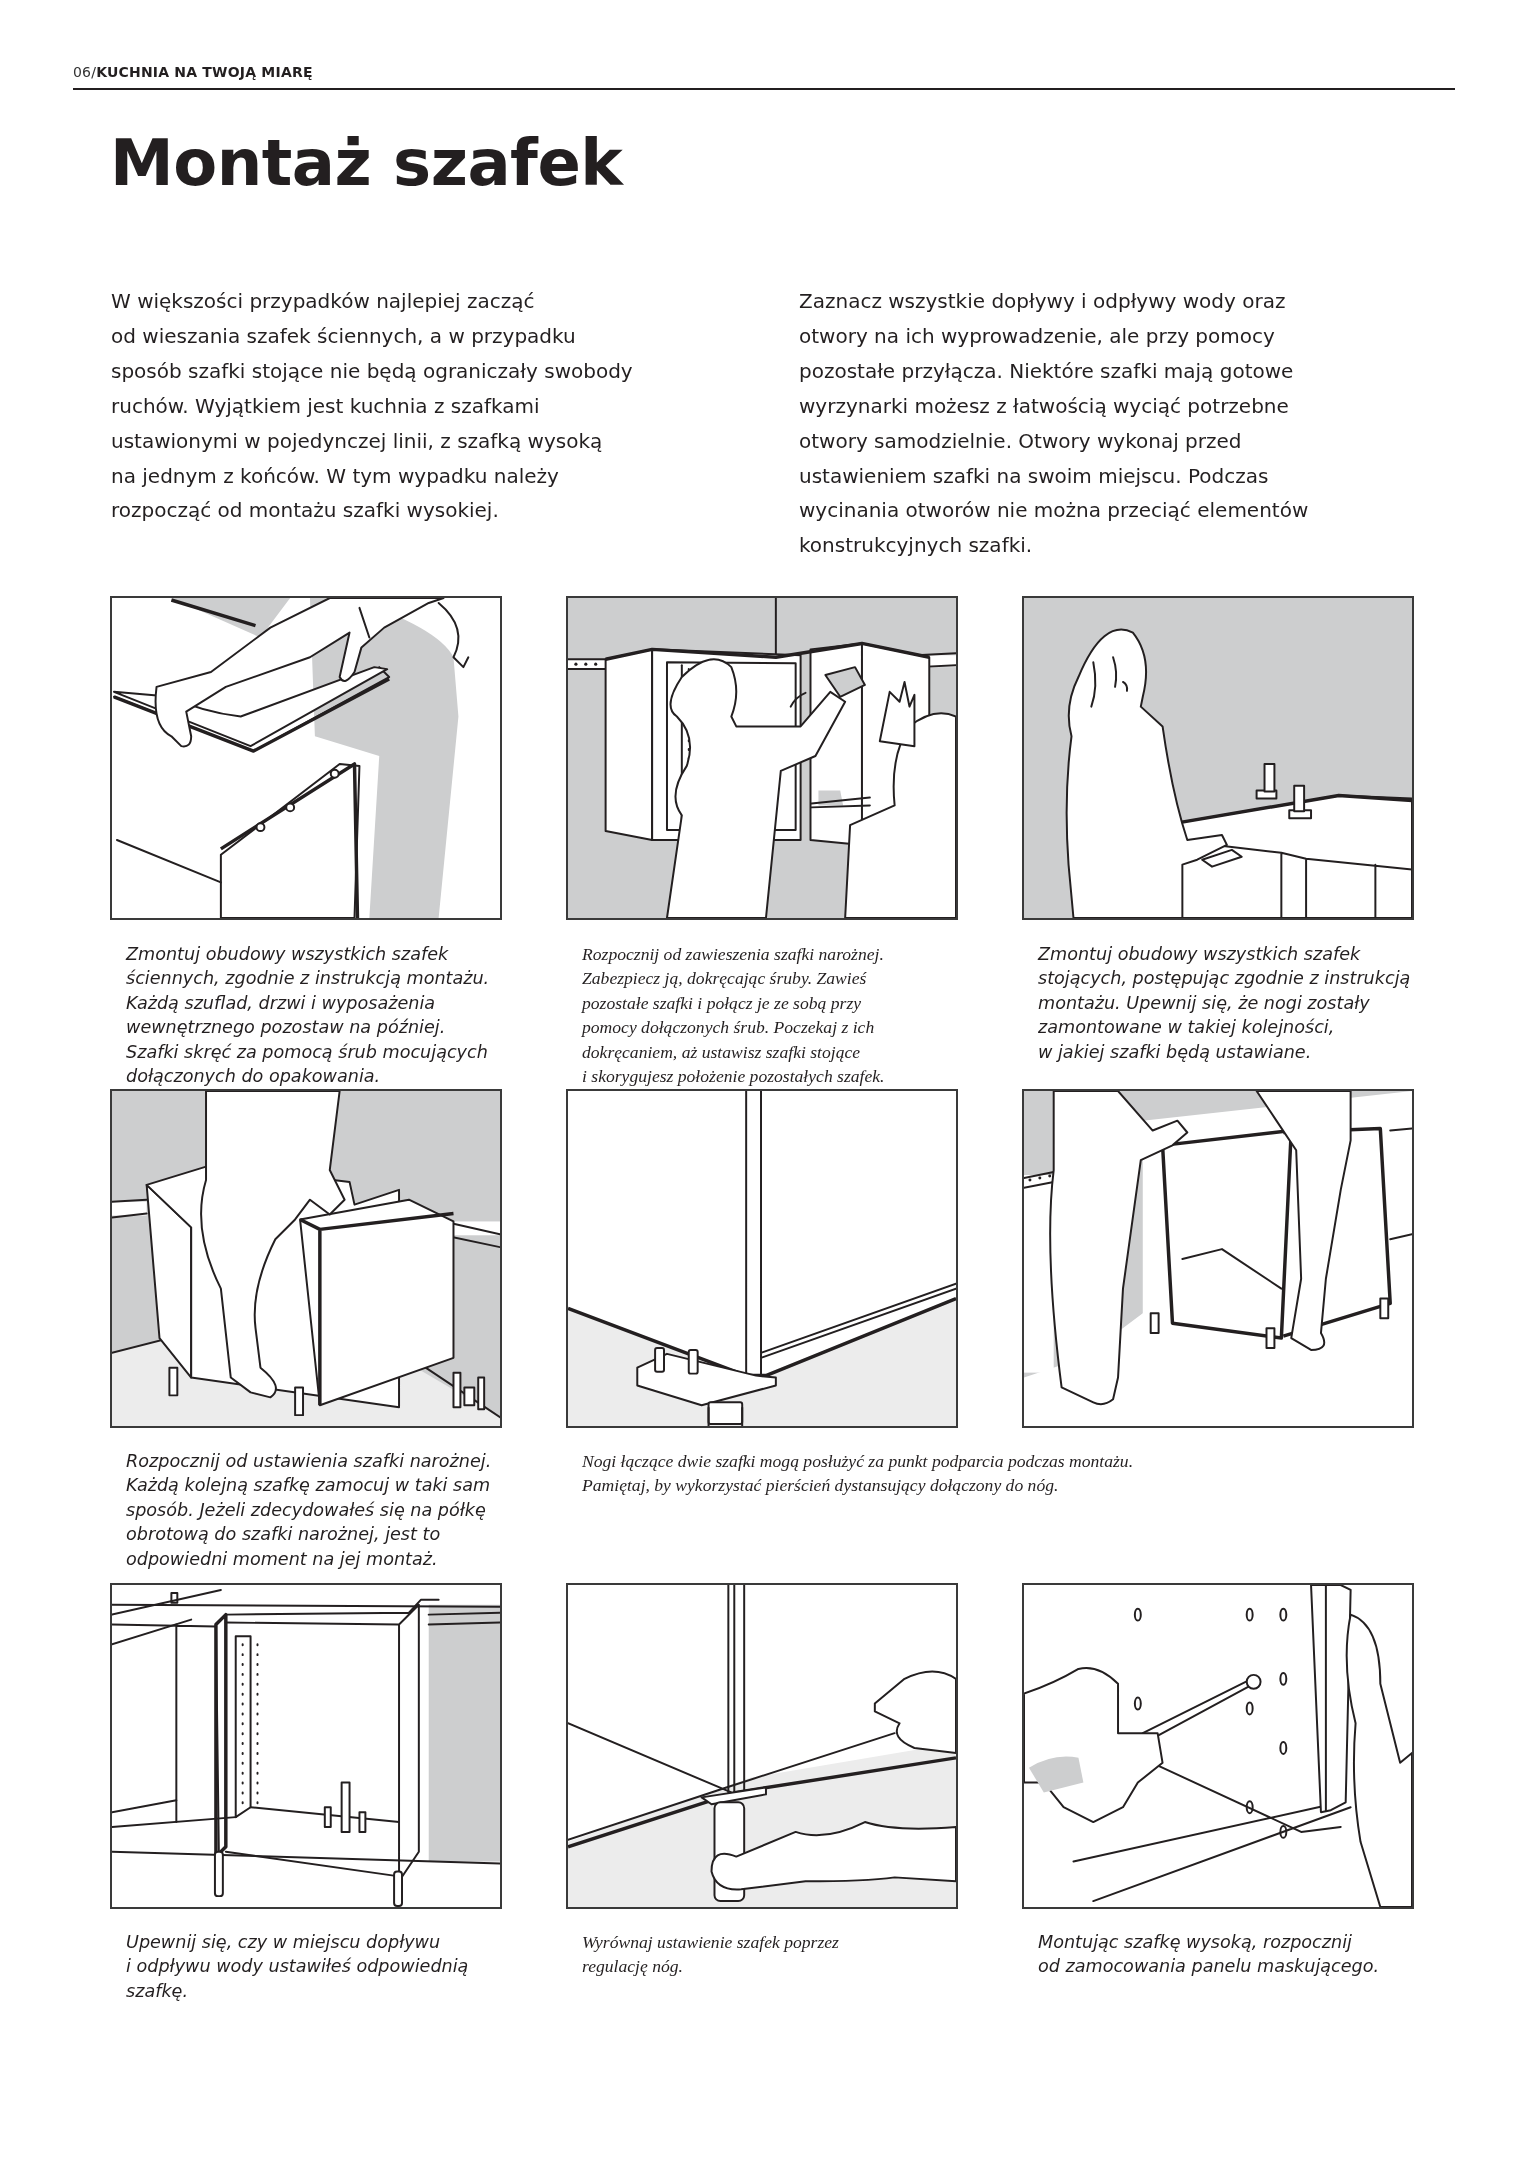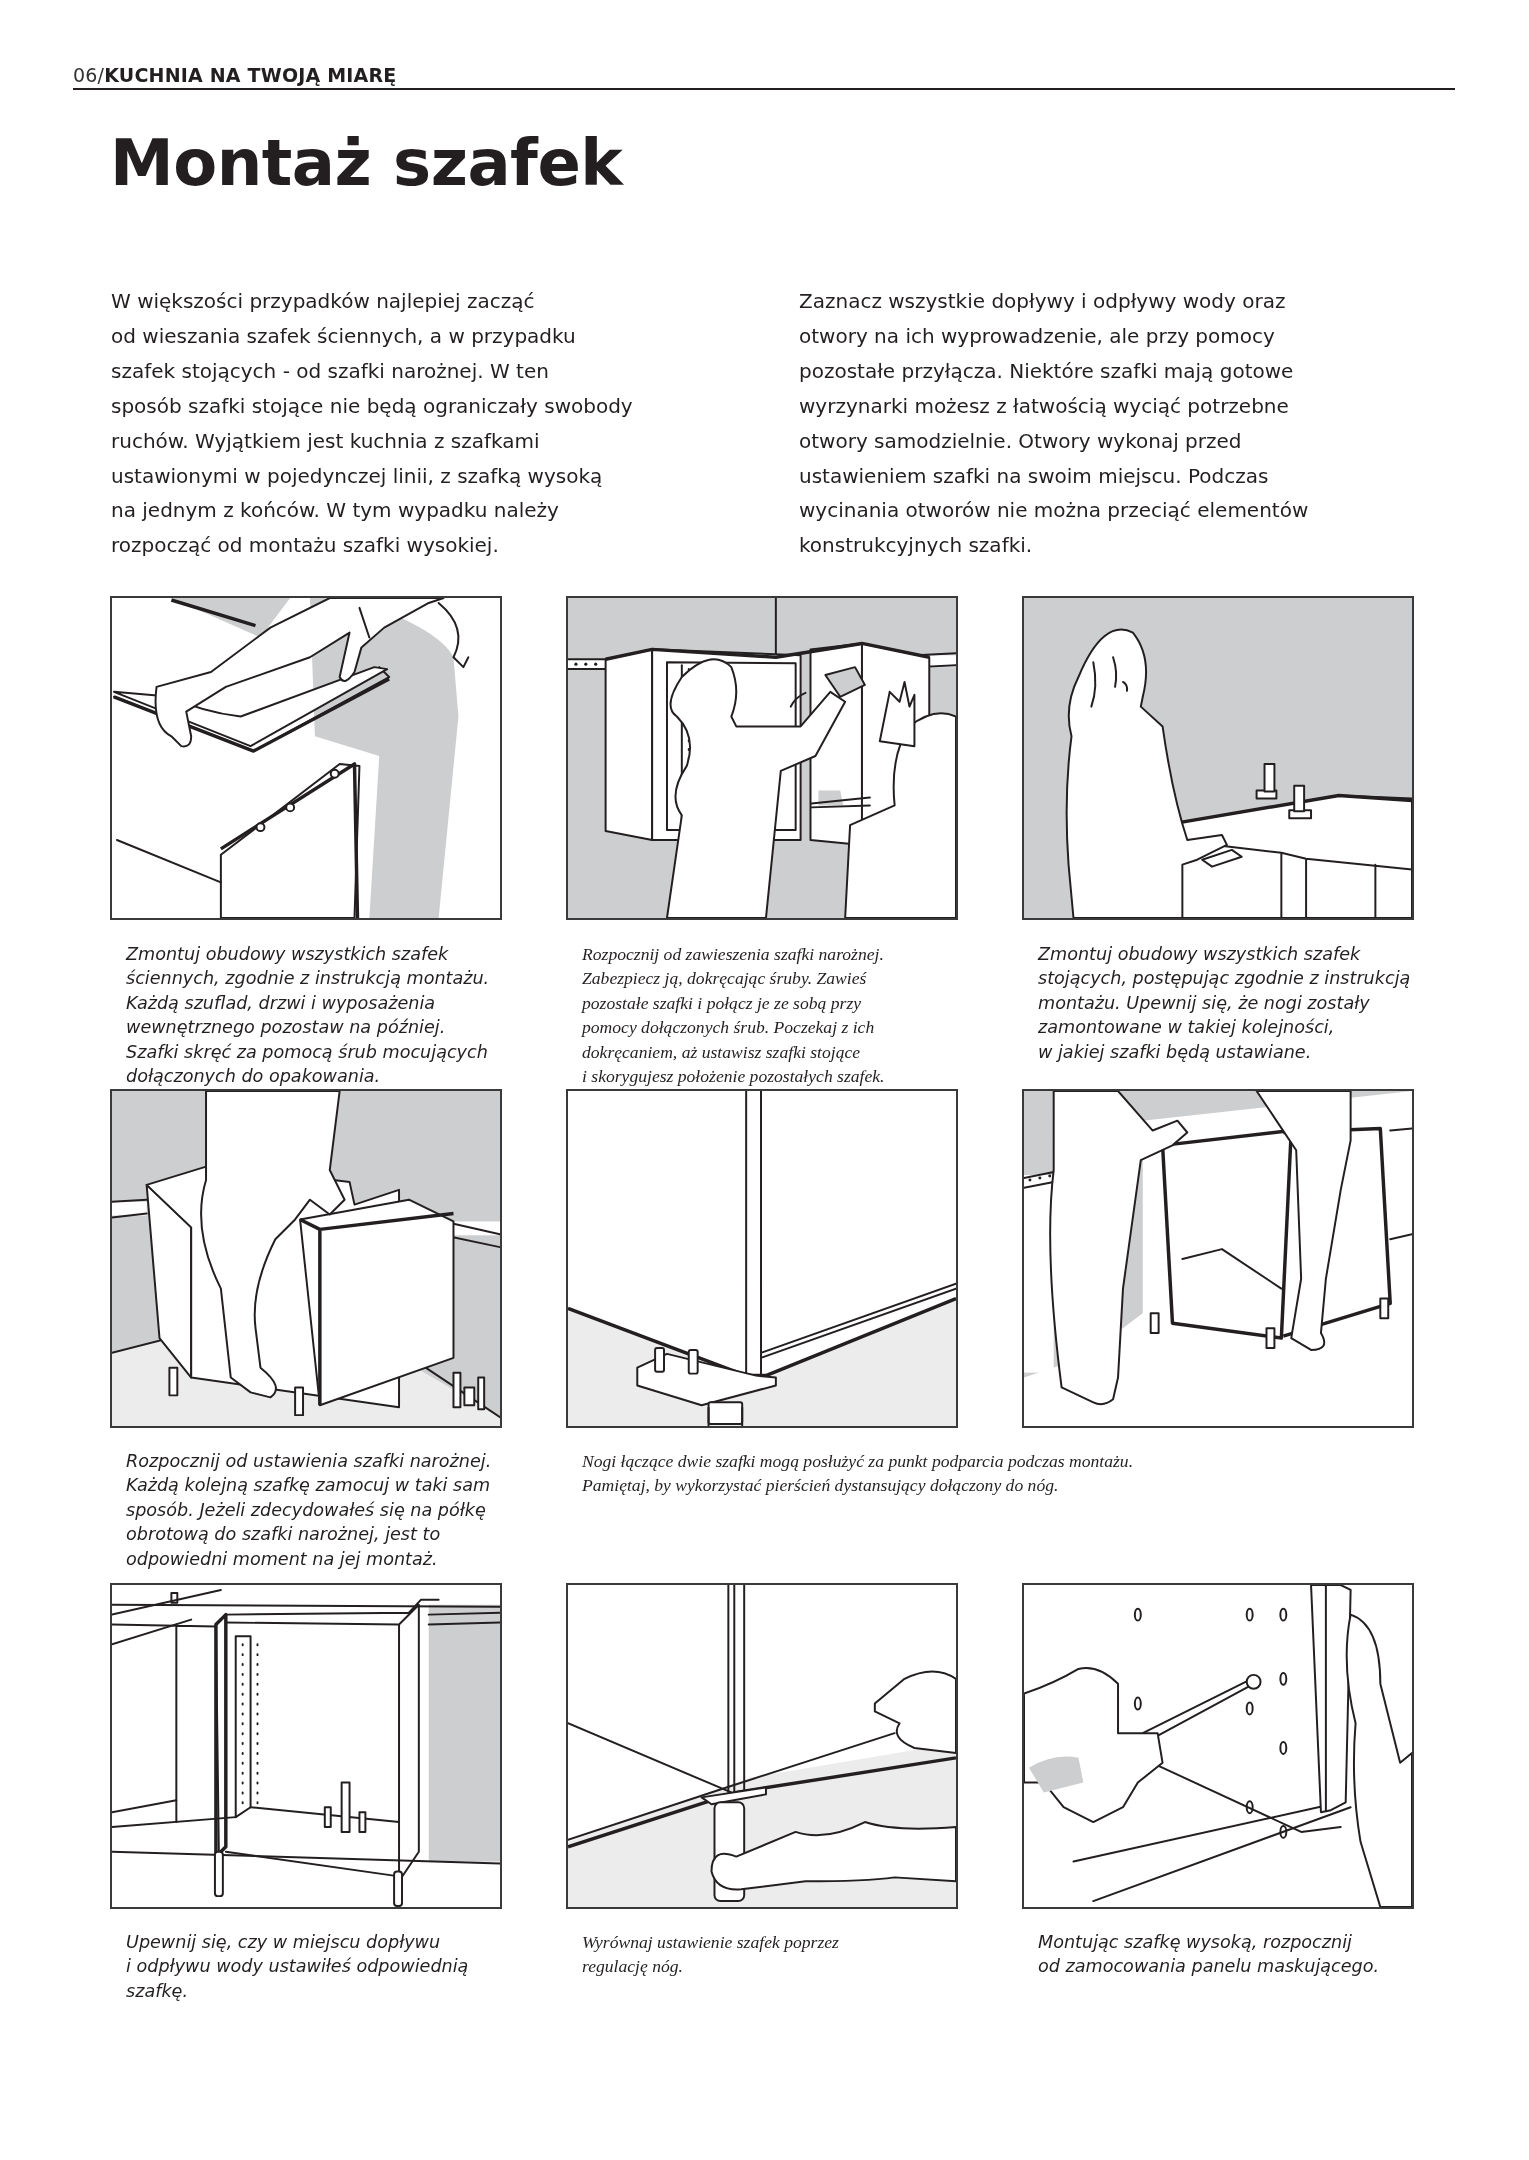--- a/index.html
+++ b/index.html
@@ -1,18 +1,18 @@
 <!DOCTYPE html>
 <html><head>
 <meta charset="utf-8">
 <style>
   html, body { margin: 0; padding: 0; background: #ffffff; }
   body { width: 1529px; height: 2160px; position: relative; overflow: hidden;
          font-family: "DejaVu Sans", sans-serif; color: #231f20; }
-  .header { position: absolute; left: 73px; top: 64px; font-size: 19px; letter-spacing: 0.2px; }
+  .header { position: absolute; left: 73px; top: 64px; font-size: 14px; letter-spacing: 0.2px; }
   .header .num { font-weight: normal; color: #333; }
   .header .sec { font-weight: bold; color: #231f20; }
   .rule { position: absolute; left: 73px; top: 88px; width: 1382px; height: 2px; background: #231f20; }
   .title { position: absolute; left: 110px; top: 128px; font-size: 64px; font-weight: bold;
            letter-spacing: -0.5px; color: #231f20; margin: 0; line-height: 1.1; }
   .intro { position: absolute; top: 284px; width: 680px; font-size: 20px; line-height: 34.9px;
            color: #231f20; margin: 0; }
   .intro.left { left: 111px; }
   .intro.right { left: 799px; }
   .intro span { display: block; white-space: nowrap; }
@@ -40,21 +40,20 @@
 <body>
 
 <div class="header"><span class="num">06/</span><span class="sec">KUCHNIA NA TWOJĄ MIARĘ</span></div>
 <div class="rule"></div>
 
 <h1 class="title">Montaż szafek</h1>
 
 <p class="intro left">
   <span>W większości przypadków najlepiej zacząć</span>
   <span>od wieszania szafek ściennych, a w przypadku</span>
-  <span>szafek stojących - od szafki narożnej. W ten</span>
   <span>sposób szafki stojące nie będą ograniczały swobody</span>
   <span>ruchów. Wyjątkiem jest kuchnia z szafkami</span>
   <span>ustawionymi w pojedynczej linii, z szafką wysoką</span>
   <span>na jednym z końców. W tym wypadku należy</span>
   <span>rozpocząć od montażu szafki wysokiej.</span>
 </p>
 <p class="intro right">
   <span>Zaznacz wszystkie dopływy i odpływy wody oraz</span>
   <span>otwory na ich wyprowadzenie, ale przy pomocy</span>
   <span>pozostałe przyłącza. Niektóre szafki mają gotowe</span>

